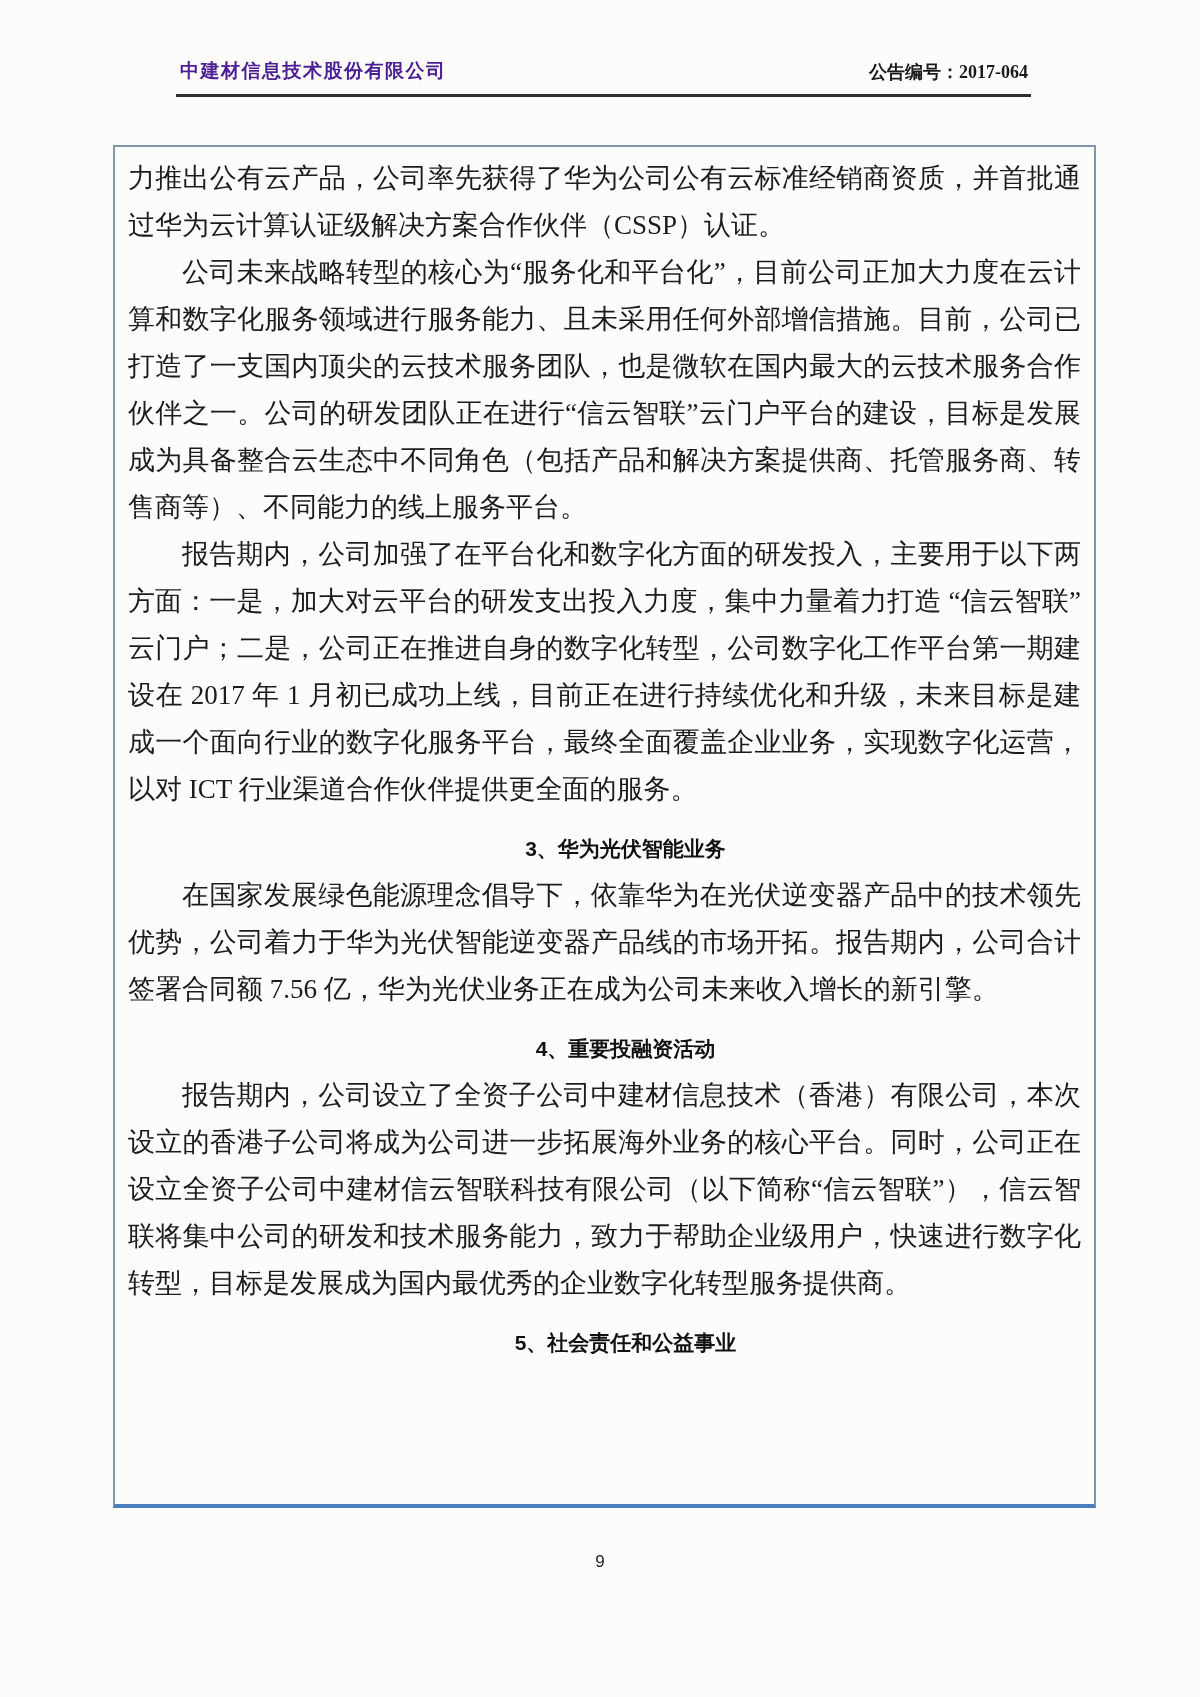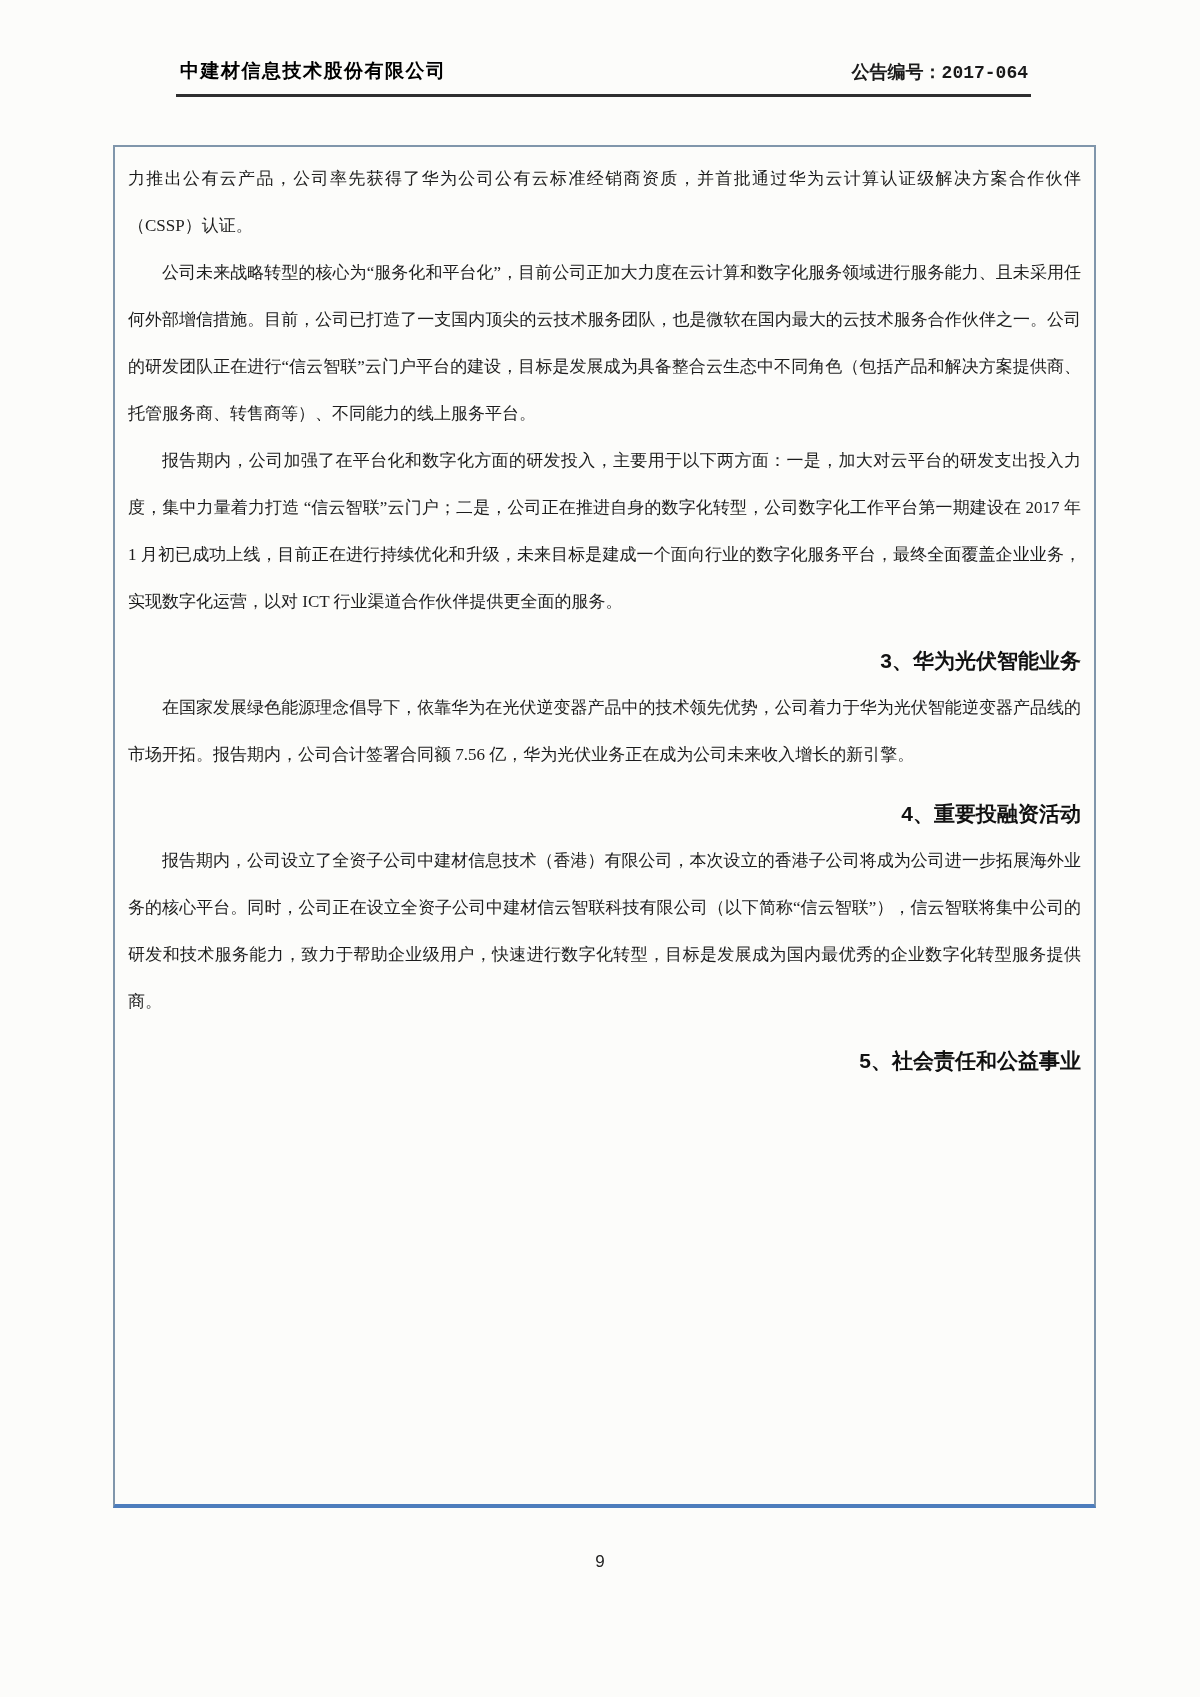--- a/index.html
+++ b/index.html
@@ -25,24 +25,24 @@
     top: 58px;
     display: flex;
     justify-content: space-between;
     align-items: flex-end;
   }
   .company {
     font-family: "Liberation Sans", "DejaVu Sans", sans-serif;
     font-weight: 600;
     font-size: 19px;
     letter-spacing: 1.5px;
-    color: #000000;
+    color: #4c1d95;
   }
   .doc-number {
-    font-family: Liberation Mono, monospace;
+    font-family: Liberation Serif, serif;
     font-weight: 700;
     font-size: 18px;
     color: #1a1a1a;
   }
   .header-rule {
     position: absolute;
     left: 176px;
     top: 94px;
     width: 855px;
     height: 3px;
@@ -58,34 +58,34 @@
     box-sizing: border-box;
     border-top: 2px solid #8096ab;
     border-left: 2px solid #8096ab;
     border-right: 2px solid #8096ab;
     border-bottom: 4px solid #4d7dbd;
     padding: 8px 13px 0 13px;
     background: #fcfcfa;
   }
   .content-box p {
     margin: 0;
-    font-size: 17px;
+    font-size: 27px;
     line-height: 47px;
     text-align: justify;
     color: #1c1c1c;
   }
   .content-box p.indent {
     text-indent: 2em;
   }
   .content-box p.heading {
     font-family: "Liberation Sans", "DejaVu Sans", sans-serif;
     font-weight: 700;
     font-size: 21px;
     text-indent: 2em;
-    text-align: right;
+    text-align: center;
     margin-top: 12px;
     color: #111;
   }
   
   .page-footer {
     position: absolute;
     left: 0;
     top: 1552px;
     width: 1200px;
     text-align: center;

